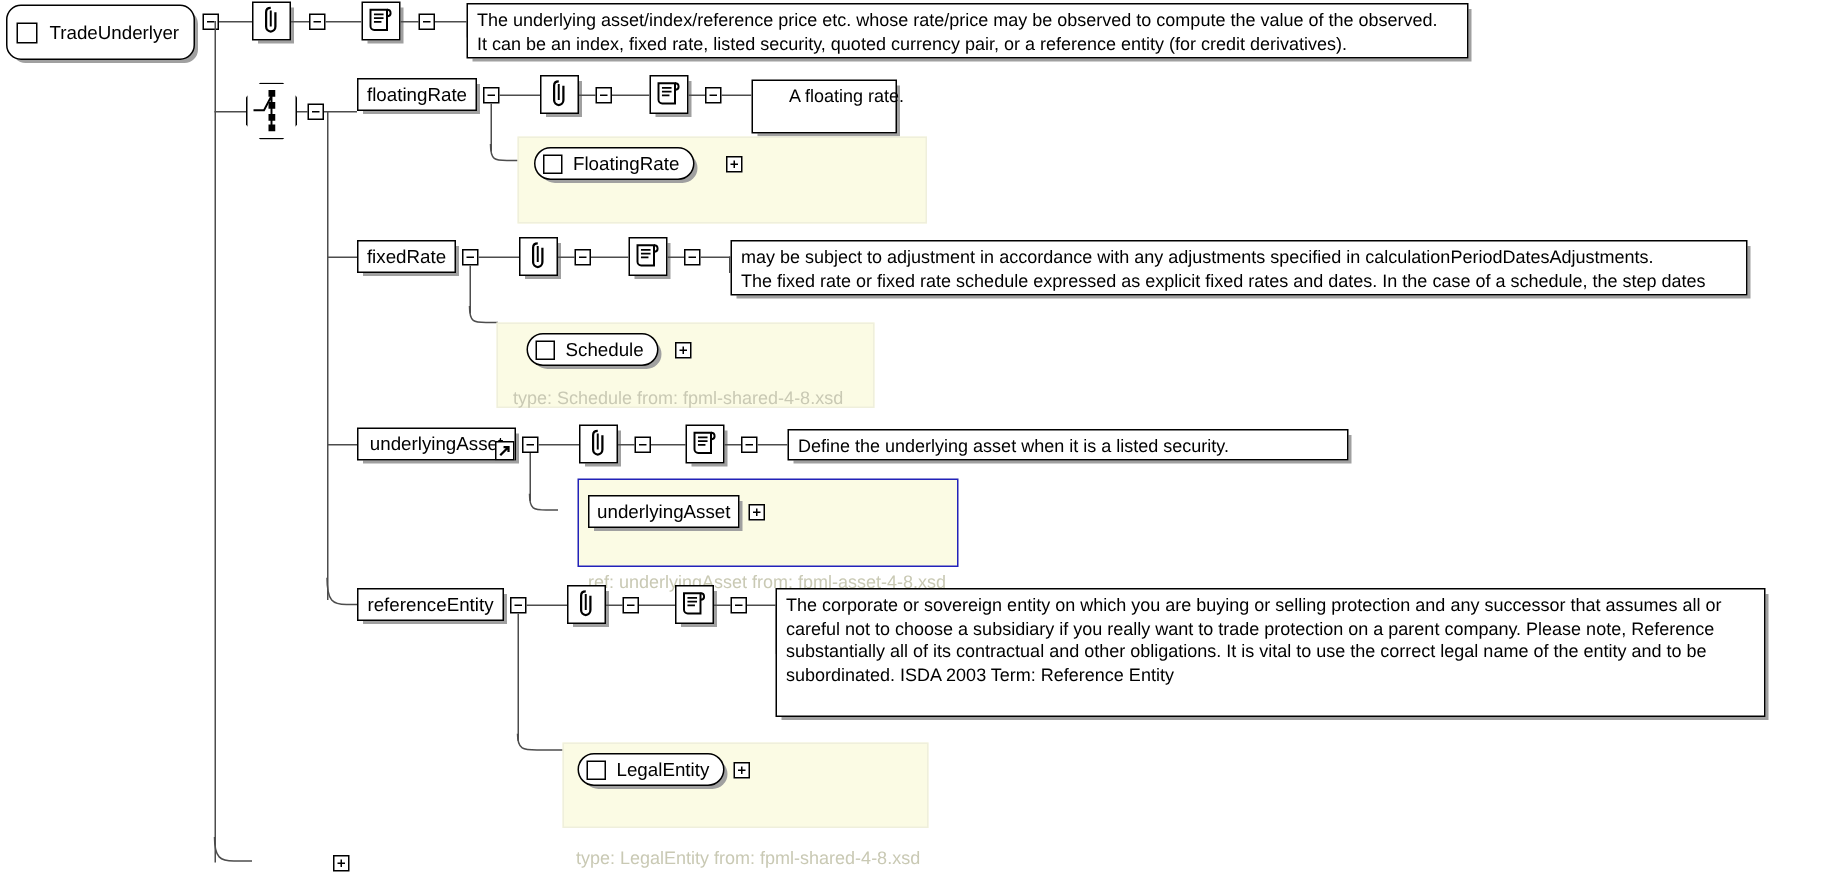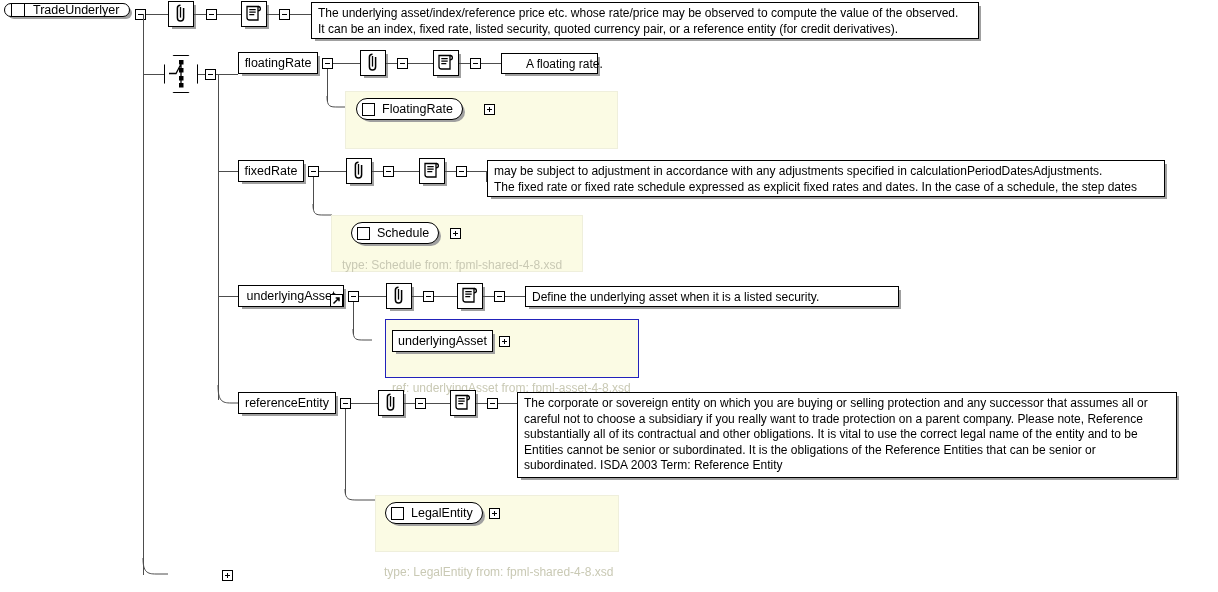--- a/index.html
+++ b/index.html
@@ -64,21 +64,21 @@
 
   
   .rootbox{
     position:absolute;
     border:1px solid #000;
     background:#ffffff;
     border-radius:10px;
     box-shadow:3px 3px 0 -1px #a0a0a0;
     display:flex;
     align-items:center;
-    height:14px;
+    height:37px;
     box-sizing:border-box;
     padding:0 10px 0 6px;
     font-size:12.5px;
     white-space:nowrap;
   }
   .rootbox .cbx{
     width:12px;height:12px;
     border:1.5px solid #000;
     background:#fff;
     margin-right:8px;
@@ -268,21 +268,21 @@
     <svg width="23" height="23" viewBox="0 0 23 23">
       <path d="M5 4.5h11v13.5H7.5c-1.4 0-2.5-1.1-2.5-2.5z" fill="#fff" stroke="#000" stroke-width="1.3"></path>
       <path d="M16 4.5c1.6 0 2.4 1 2.4 2.3 0 1.2-.8 2-2.4 2" fill="none" stroke="#000" stroke-width="1.3"></path>
       <path d="M7.3 7.6h6.4M7.3 10.1h6.4M7.3 12.6h5" stroke="#000" stroke-width="1.1"></path>
     </svg>
   </div>
   <div class="ln h" style="left:459px;top:63px;width:12px;"></div>
   <div class="pm" style="left:470px;top:58px;"></div>
   <div class="ln h" style="left:481px;top:63px;width:20px;"></div>
 
-  <div class="note" style="left:501px;top:53px;width:97px;height:21px;padding-left:24px;">
+  <div class="note" style="left:501px;top:53px;width:97px;height:36px;padding-left:24px;">
     <div>A floating rate.</div>
   </div>
 
   <div class="ln v" style="left:327px;top:69px;height:32px;border-radius:0;"></div>
   <svg style="position:absolute;left:324px;top:96px;" width="22" height="16">
     <path d="M3 0 C3 11, 6 11, 14 11 L22 11" fill="none" stroke="#4d4d4d" stroke-width="1"></path>
   </svg>
   <div class="tpanel" style="left:345px;top:91px;width:273px;height:58px;"></div>
   <div class="tbox" style="left:356px;top:98px;">
     <span class="cbx"></span>
@@ -412,21 +412,20 @@
   </div>
   <div class="ln h" style="left:476px;top:403px;width:12px;"></div>
   <div class="pm" style="left:487px;top:398px;"></div>
   <div class="ln h" style="left:498px;top:403px;width:20px;"></div>
   <div class="ln v" style="left:517px;top:403px;height:33px;"></div>
 
   <div class="note" style="left:517px;top:392px;width:660px;height:86px;">
     <div>The corporate or sovereign entity on which you are buying or selling protection and any successor that assumes all or</div>
     <div>careful not to choose a subsidiary if you really want to trade protection on a parent company. Please note, Reference</div>
     <div>substantially all of its contractual and other obligations. It is vital to use the correct legal name of the entity and to be</div>
-    <div>Entities cannot be senior or subordinated. It is the obligations of the Reference Entities that can be senior or</div>
     <div>subordinated. ISDA 2003 Term: Reference Entity</div>
   </div>
 
   <div class="ln v" style="left:345px;top:409px;height:85px;"></div>
   <svg style="position:absolute;left:342px;top:489px;" width="34" height="16">
     <path d="M3 0 C3 11, 7 11, 16 11 L34 11" fill="none" stroke="#4d4d4d" stroke-width="1"></path>
   </svg>
   <div class="tpanel" style="left:375px;top:495px;width:244px;height:57px;"></div>
   <div class="tbox" style="left:385px;top:502px;">
     <span class="cbx"></span>

